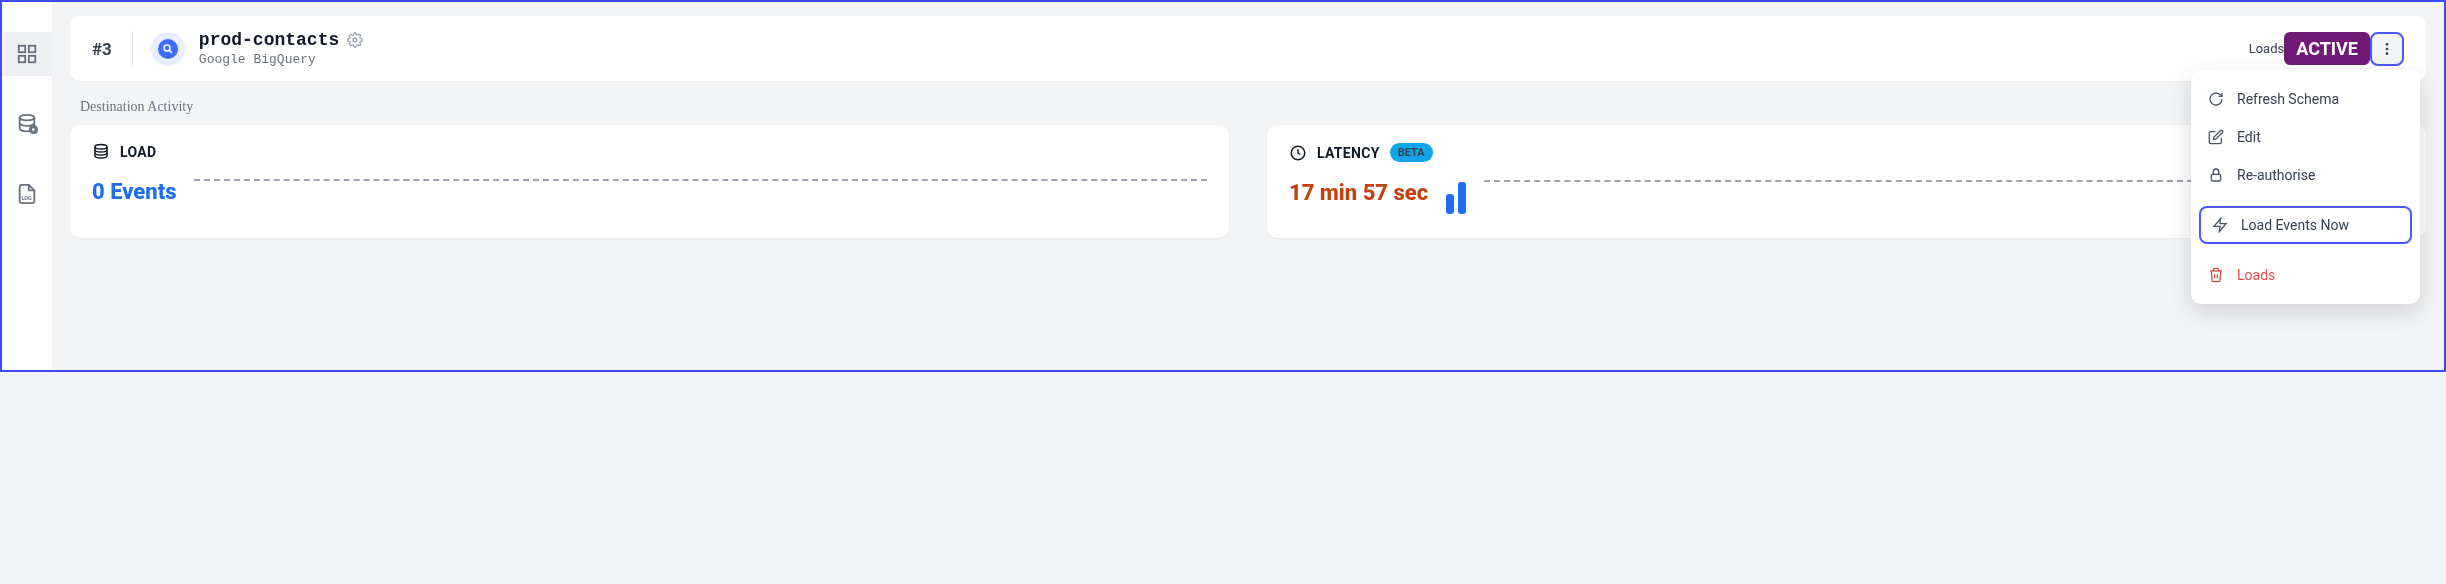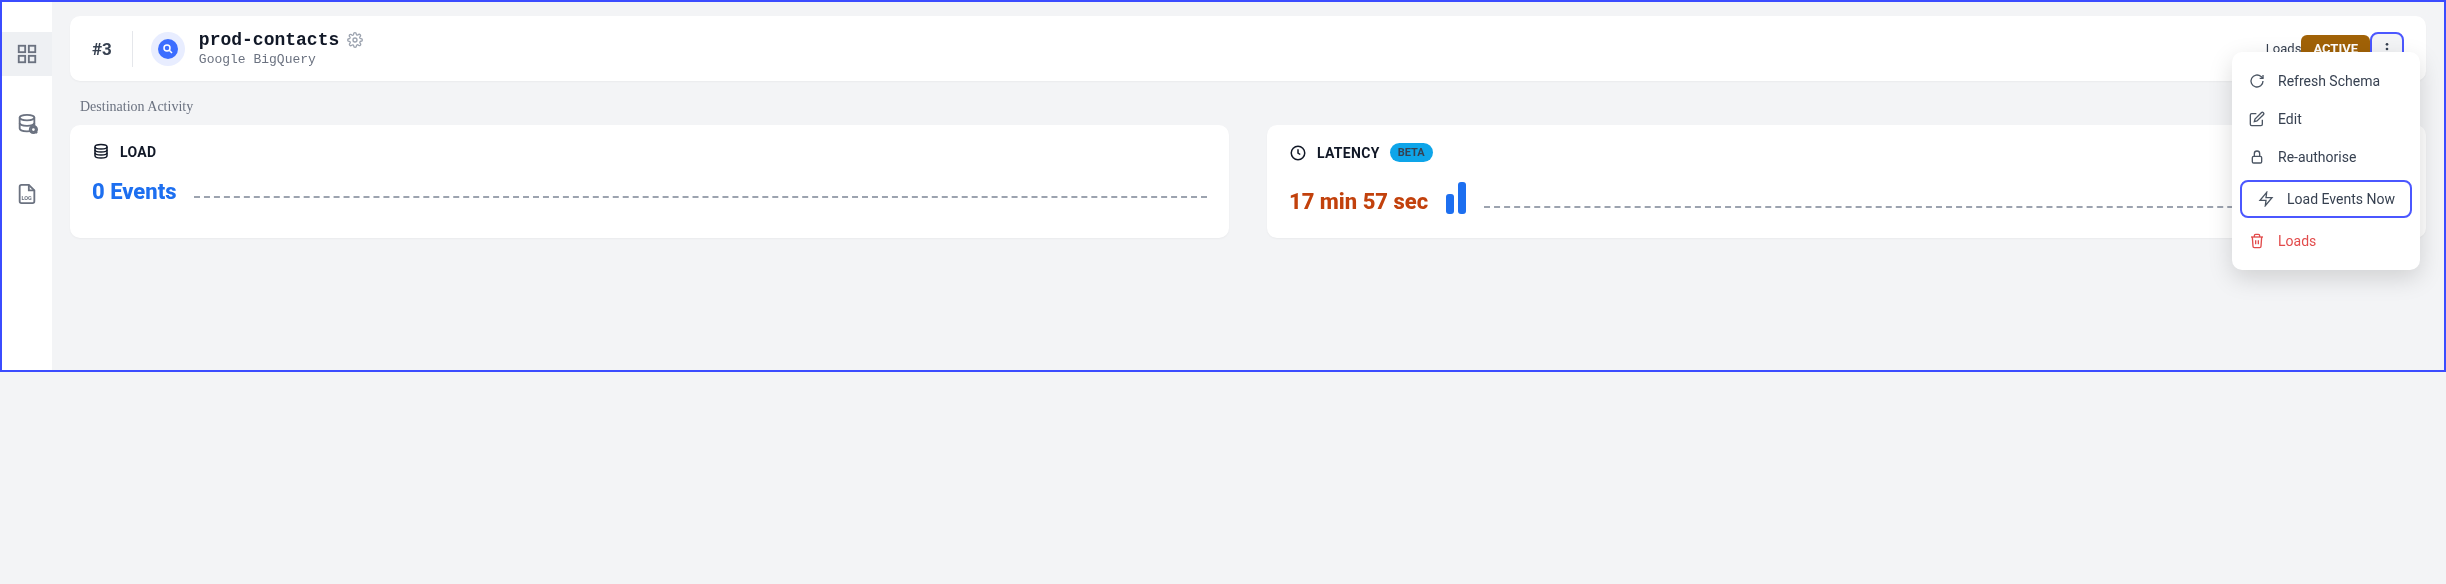--- a/index.html
+++ b/index.html
@@ -54,21 +54,21 @@
     width:20px;height:20px;border-radius:50%;
     background:#3b6dff; display:flex;align-items:center;justify-content:center;
   }
   .title-block { display:flex; flex-direction:column;font-family:Liberation Mono, monospace; }
   .title-row { display:flex; align-items:center; gap:8px;}
   .title { font-size:18px; font-weight:700; color:#111827;}
   .subtitle { font-size:13px; color:#6b7280; margin-top:2px;}
   .header-right { margin-left:auto; display:flex; align-items:center; gap:0;}
   .loads-text { font-size:13px; color:#374151; }
   .badge-active {
-    background:#a16207; color:#fff; font-weight:700; font-size:13px;
+    background:#701a75; color:#fff; font-weight:700; font-size:18px;
     padding:6px 12px; border-radius:6px;
   }
   .more-btn {
     width:34px;height:34px; border:2px solid #4b57ff; border-radius:8px;
     background:#f3f4f6; display:flex;align-items:center;justify-content:center;
     cursor:pointer;
   }
   .section-row { display:flex; align-items:center; justify-content:space-between; padding: 18px 10px 10px 10px; font-family: Liberation Serif, serif;}
   .section-title { font-size:14px; color:#6b7280; }
   .time-range { font-size:13px; color:#6b7280; }
@@ -76,36 +76,36 @@
   .stat-card {
     background:#fff; border-radius:10px; flex:1;
     padding:18px 22px 24px 22px; box-shadow: 0 1px 2px rgba(0,0,0,0.04);
     min-height: 100px;
   }
   .card-head { display:flex; align-items:center; gap:10px; margin-bottom:18px;}
   .card-head-label { font-size:14px; font-weight:700; color:#111827; letter-spacing:0.3px;}
   .beta { background:#0ea5e9; color:#374151; font-size:11px; font-weight:700; padding:3px 8px; border-radius:10px;}
   .load-value { font-size:22px; font-weight:800; color:#1d6ff0; }
   .latency-value { font-size:22px; font-weight:800; color:#c2410c; }
-  .card-body { display:flex; align-items:flex-end; gap:18px;}
+  .card-body { display:flex; gap:18px;}
   .dash-line { flex:1; height:0; border-bottom: 2px dashed #9ca3af; margin-bottom:6px;}
   .mini-bars { display:flex; align-items:flex-end; gap:4px; height:34px;}
   .mini-bars span { width:8px; background:#1d6ff0; border-radius:3px;}
   
   .menu {
-    position:absolute; top:50px; right:24px; width:188px;
+    position:absolute; top:68px; right:24px; width:229px;
     background:#fff; border-radius:10px; box-shadow:0 8px 24px rgba(0,0,0,0.15);
     padding:10px 0; z-index:10;
   }
   .menu-item {
     display:flex; align-items:center; gap:12px;
     padding:10px 16px; font-size:14px; color:#374151; cursor:pointer;
   }
   .menu-item.highlight {
-    margin:4px 8px; border:2px solid #4b57ff; border-radius:8px; padding:8px 10px;justify-content:center;
+    margin:12px 8px; border:2px solid #4b57ff; border-radius:8px; padding:8px 10px;
   }
   .menu-item.danger { color:#e24b4b; }
   .menu-icon { width:18px; height:18px; display:flex; align-items:center; justify-content:center; color:#4b5563;}
   .menu-item.danger .menu-icon { color:#e24b4b; }
   .gear { color:#9ca3af; }
 </style>
 </head>
 <body>
 
 <div class="layout">

